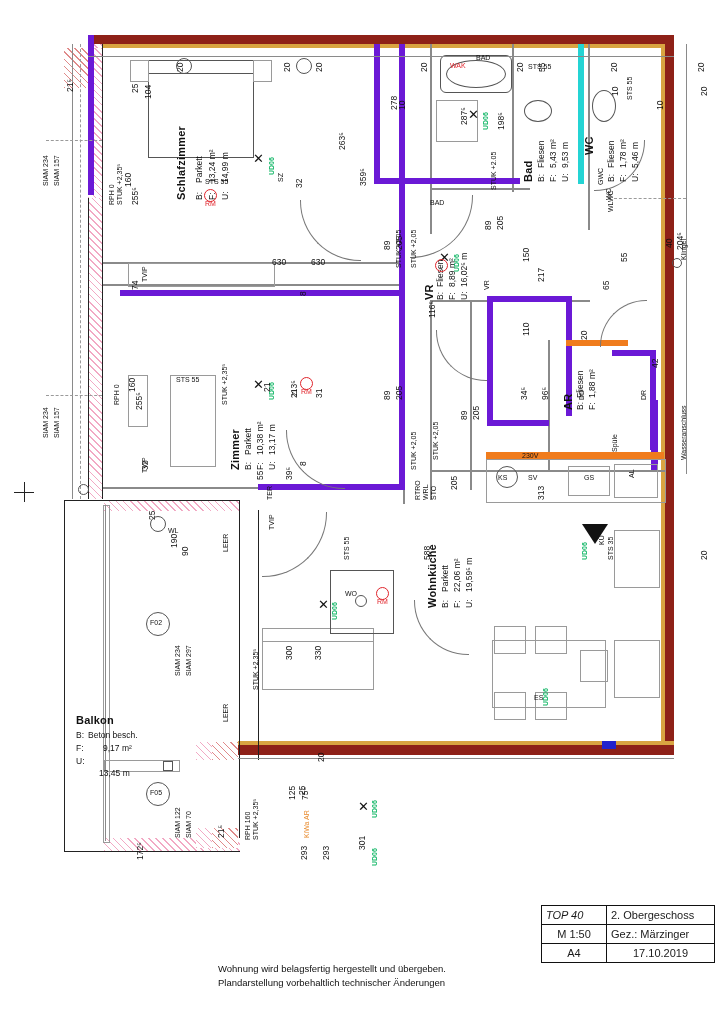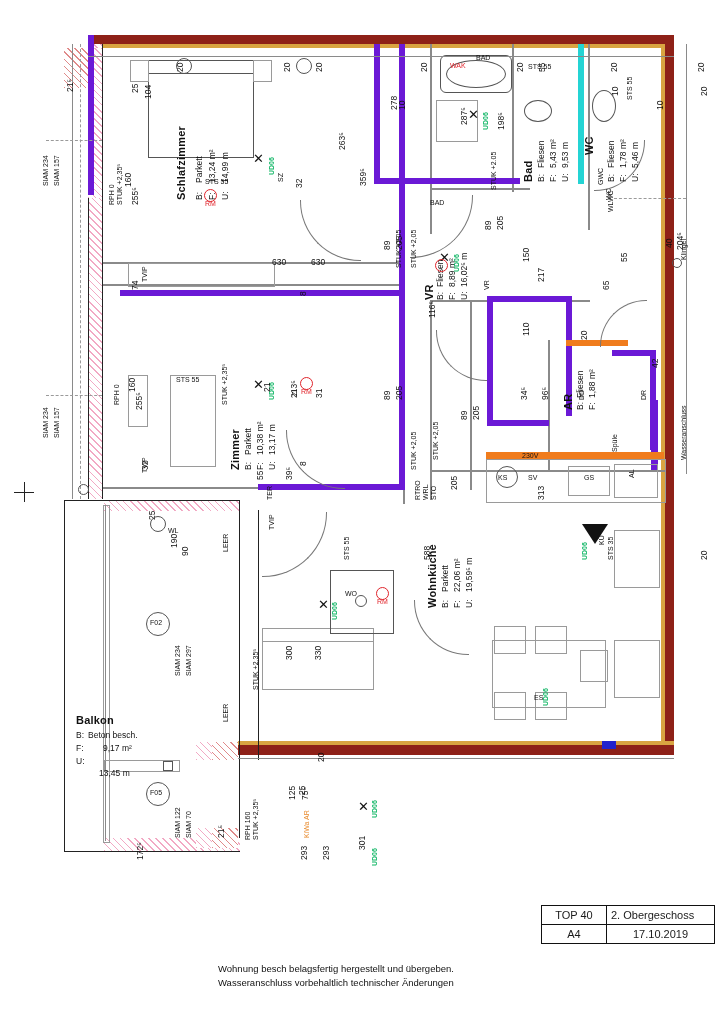--- a/index.html
+++ b/index.html
@@ -422,27 +422,34 @@
 
   <div class="abs circ" style="left:78px;top:484px;width:9px;height:9px;"></div>
   <div class="abs circ" style="left:150px;top:516px;width:14px;height:14px;"></div>
   <div class="abs circ" style="left:296px;top:58px;width:14px;height:14px;"></div>
   <div class="abs circ" style="left:176px;top:58px;width:14px;height:14px;"></div>
   <div class="abs circ" style="left:672px;top:258px;width:8px;height:8px;"></div>
 
 
   <div class="title-block">
     <div class="tb-row">
-      <div class="tb-cell" style="width:56px;text-align:center;">TOP 40</div>
+      <div class="tb-cell" style="width:56px;font-style:italic;">TOP 40</div>
       <div class="tb-cell b" style="flex:1;">2. Obergeschoss</div>
+    </div>
+    <div class="tb-row">
+      <div class="tb-cell" style="width:56px;text-align:center;">M 1:50</div>
+      <div class="tb-cell b" style="flex:1;">
+        <span>Gez.:</span>
+        <span>Märzinger</span>
+      </div>
     </div>
     <div class="tb-row">
       <div class="tb-cell" style="width:56px;text-align:center;">A4</div>
       <div class="tb-cell b" style="flex:1;text-align:center;">17.10.2019</div>
     </div>
   </div>
 
   <div class="footnote">
-    <div>Wohnung besch belagsfertig hergestellt und übergeben.</div>
-    <div>Wasseranschluss vorbehaltlich technischer Änderungen</div>
+    <div>Wohnung wird belagsfertig hergestellt und übergeben.</div>
+    <div>Plandarstellung vorbehaltlich technischer Änderungen</div>
   </div>
 
 </div>
 
 </body></html>

